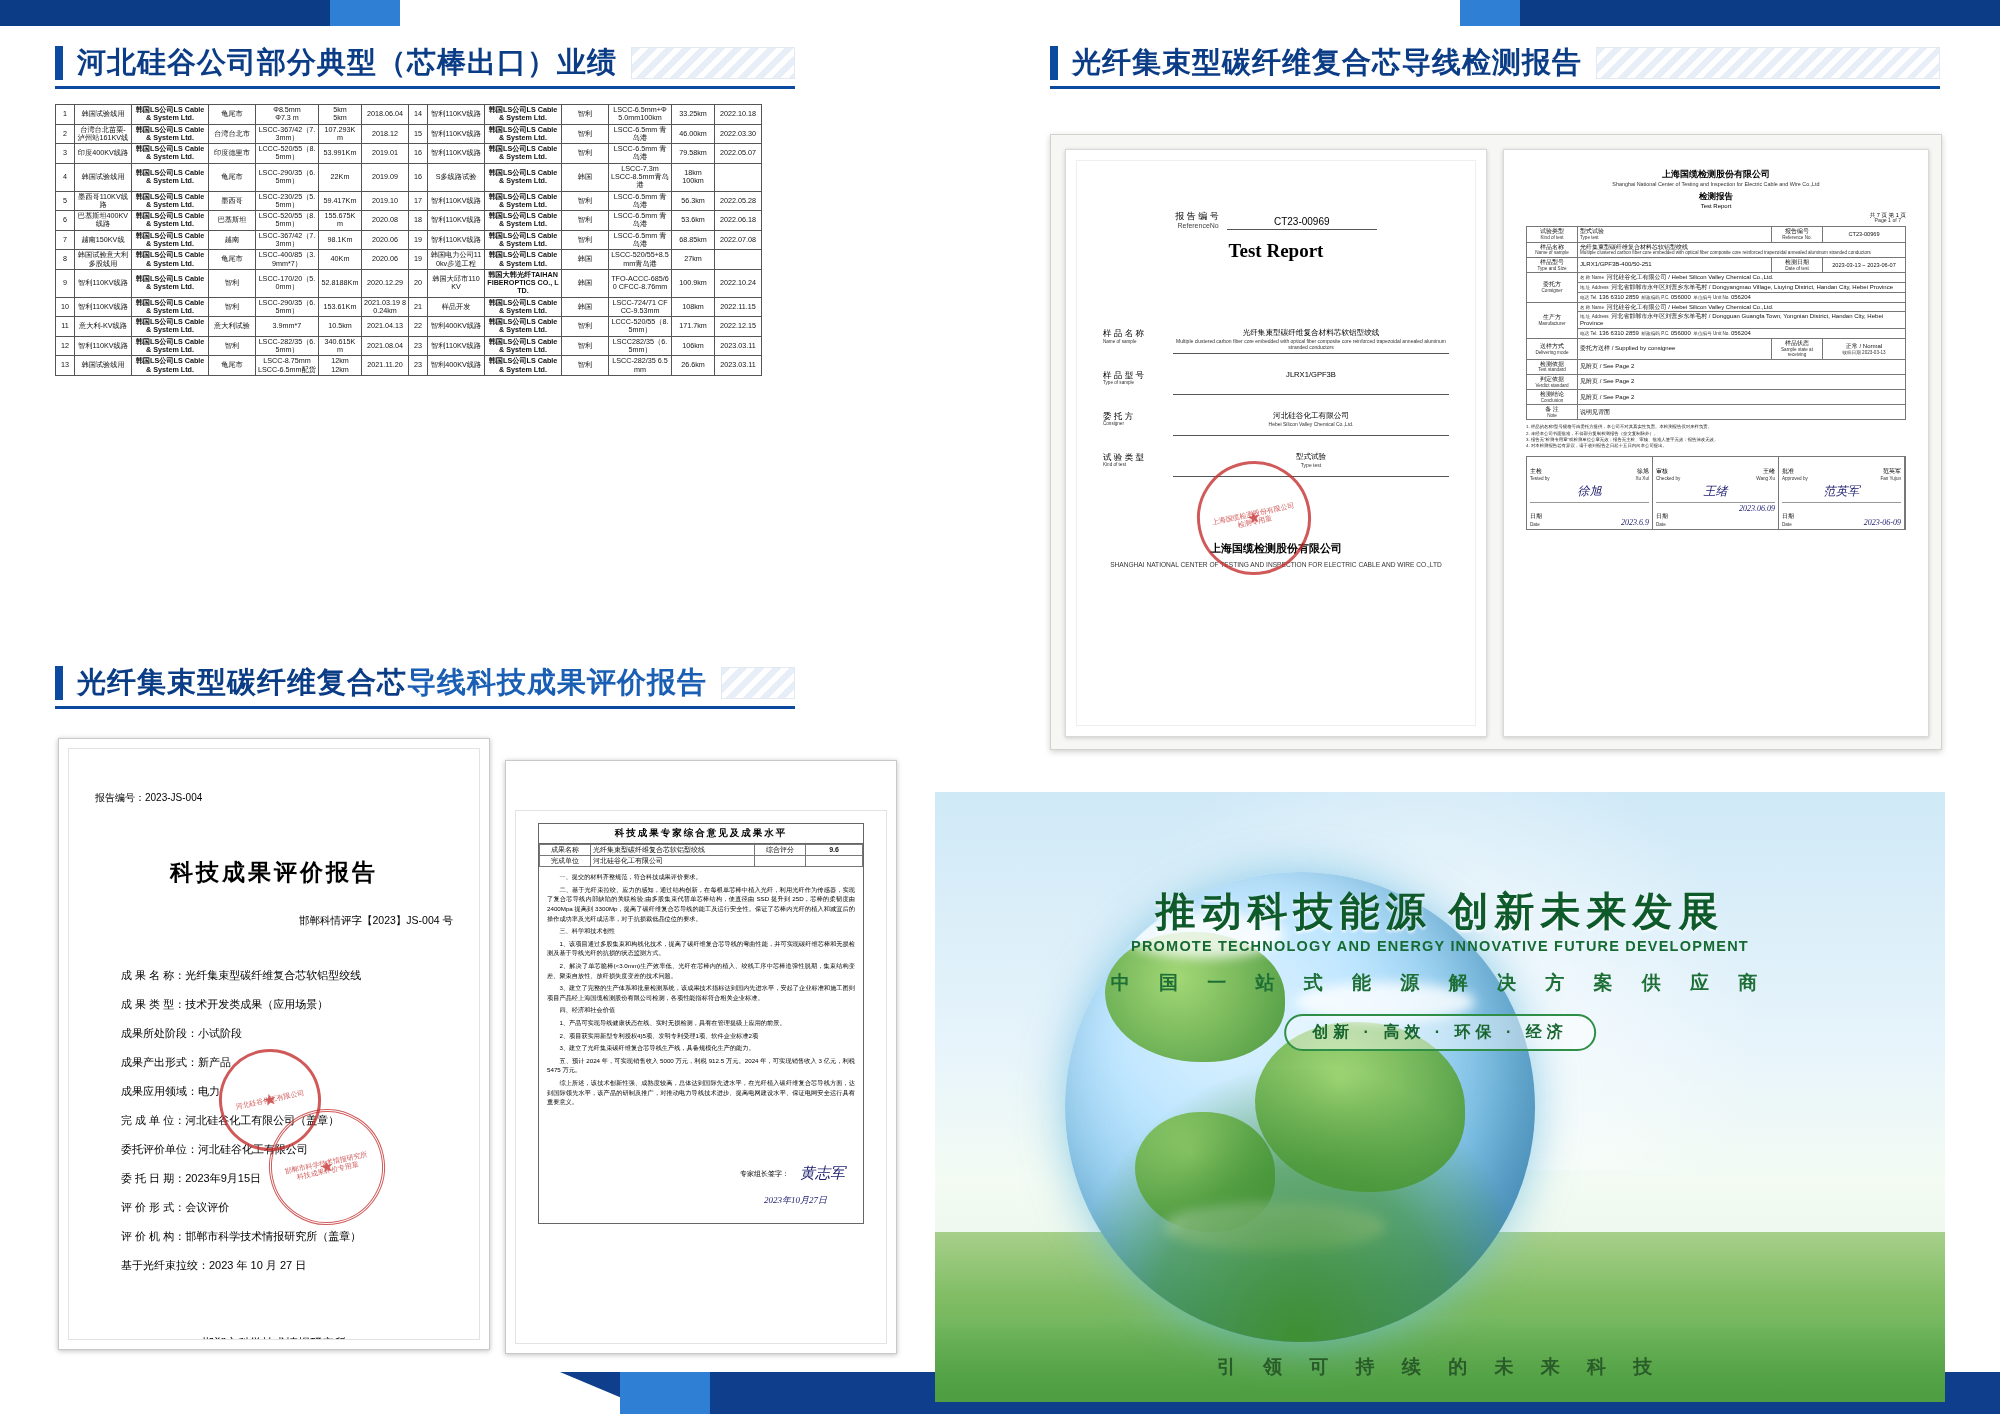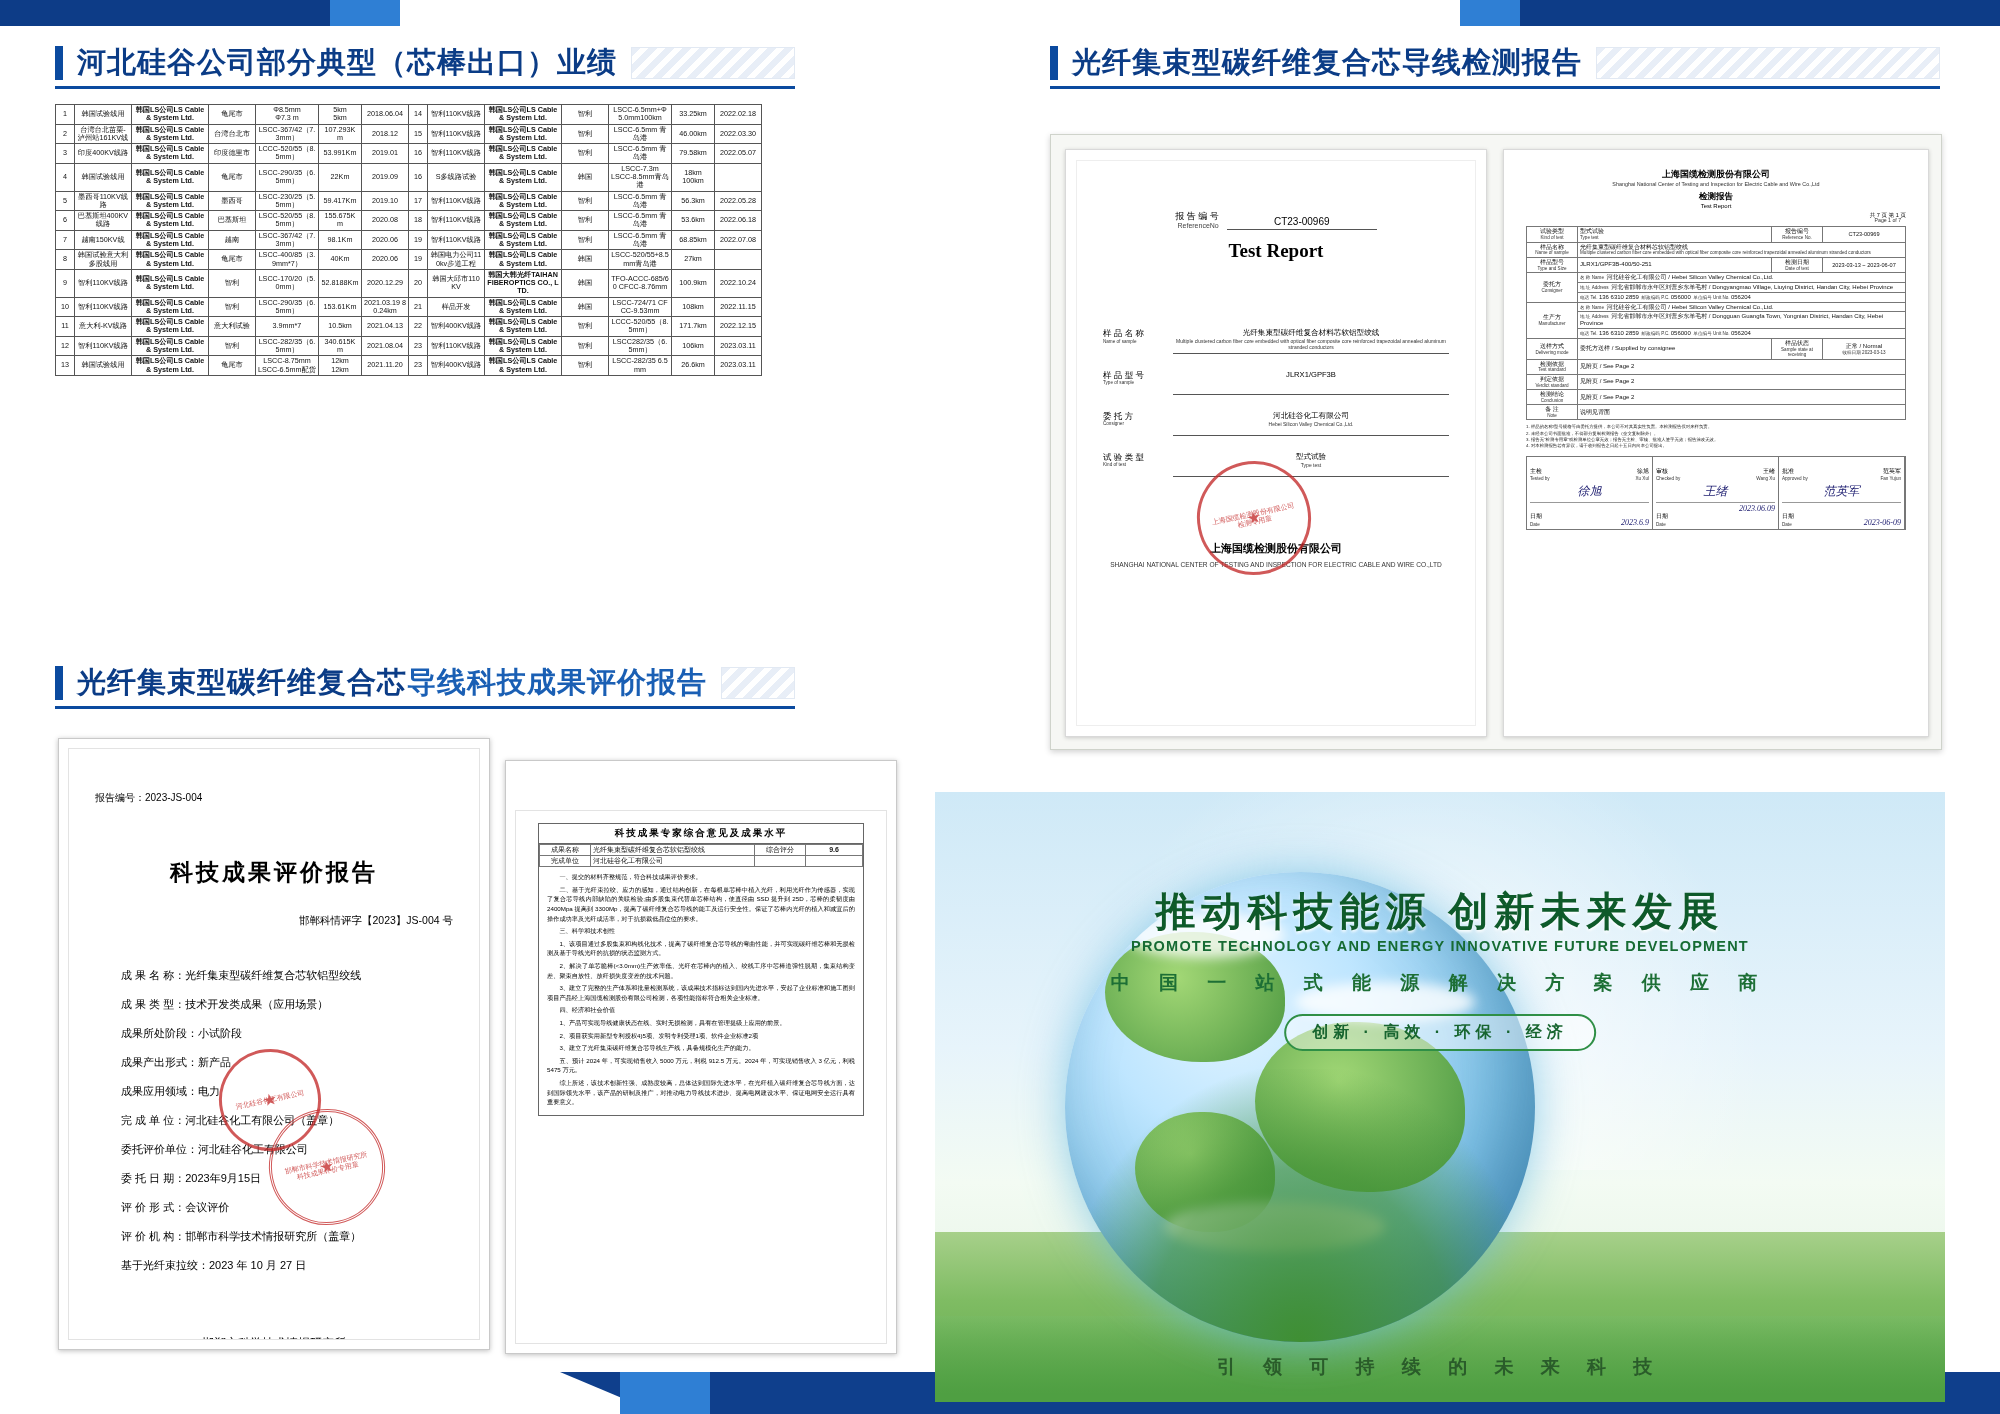--- a/index.html
+++ b/index.html
@@ -118,21 +118,21 @@
           <td class="cloc">龟尾市</td>
           <td class="cspec">Φ8.5mm<br>Φ7.3 m</td>
           <td class="clen">5km<br>5km</td>
           <td class="cdate">2018.06.04</td>
           <td class="cidx">14</td>
           <td class="cuse">智利110KV线路</td>
           <td class="cco b">韩国LS公司LS Cable &amp; System Ltd.</td>
           <td class="cloc">智利</td>
           <td class="cspec">LSCC-6.5mm+Φ5.0mm100km</td>
           <td class="clen">33.25km</td>
-          <td class="cdate">2022.02.18</td>
+          <td class="cdate">2022.10.18</td>
         </tr>
         <tr>
           <td class="cidx">2</td>
           <td class="cuse">台湾台北苗栗-泸州站161KV线</td>
           <td class="cco b">韩国LS公司LS Cable &amp; System Ltd.</td>
           <td class="cloc">台湾台北市</td>
           <td class="cspec">LSCC-367/42（7.3mm）</td>
           <td class="clen">107.293K m</td>
           <td class="cdate">2018.12</td>
           <td class="cidx">15</td>
@@ -423,20 +423,25 @@
           <p style="margin:0 0 3px 0;text-indent:2em;">1、该项目通过多股集束和构线化技术，提高了碳纤维复合芯导线的弯曲性能，并可实现碳纤维芯棒和无损检测及基于导线光纤的抗损的状态监测方式。</p>
           <p style="margin:0 0 3px 0;text-indent:2em;">2、解决了单芯脆棒(&lt;3.0mm)生产效率低、光纤在芯棒内的植入、绞线工序中芯棒道弹性脱期，集束结构变差、聚束自放性、放纤损失度变差的技术问题。</p>
           <p style="margin:0 0 3px 0;text-indent:2em;">3、建立了完整的生产体系和批量检测系统，该成果技术指标达到国内先进水平，安起了企业标准和施工图则项目产品经上海国缆检测股份有限公司检测，各项性能指标符合相关企业标准。</p>
           <p style="margin:0 0 3px 0;text-indent:2em;">四、经济和社会价值</p>
           <p style="margin:0 0 3px 0;text-indent:2em;">1、产品可实现导线健康状态在线、实时无损检测，具有在管理提级上应用的前景。</p>
           <p style="margin:0 0 3px 0;text-indent:2em;">2、项目获实用新型专利授权4)5项、发明专利受理1项、软件企业标准2项</p>
           <p style="margin:0 0 3px 0;text-indent:2em;">3、建立了光纤集束碳纤维复合芯导线生产线，具备规模化生产的能力。</p>
           <p style="margin:0 0 3px 0;text-indent:2em;">五、预计 2024 年，可实现销售收入 5000 万元，利税 912.5 万元。2024 年，可实现销售收入 3 亿元，利税 5475 万元。</p>
           <p style="margin:0 0 3px 0;text-indent:2em;">综上所述，该技术创新性强、成熟度较高，总体达到国际先进水平，在光纤植入碳纤维复合芯导线方面，达到国际领先水平，该产品的研制及推广，对推动电力导线技术进步、提高电网建设水平、保证电网安全运行具有重要意义。</p>
         </div>
+      <div style="height:108px;position:relative;">
+        <div style="position:absolute;right:74px;bottom:44px;font-size:7px;">专家组长签字：</div>
+        <div class="sign" style="position:absolute;right:18px;bottom:40px;font-size:15px;">黄志军</div>
+        <div class="sign" style="position:absolute;right:36px;bottom:16px;font-size:9px;">2023年10月27日</div>
+      </div>
     </div>
   </div>
 </div>
 
 <div class="sec-title" style="left:1050px;top:40px;width:890px;">
   <div class="bar"></div>
   <div class="txt">光纤集束型碳纤维复合芯导线检测报告</div>
   <div class="hatch"></div>
 </div>
 <div class="sec-underline" style="left:1050px;top:86px;width:890px;"></div>

